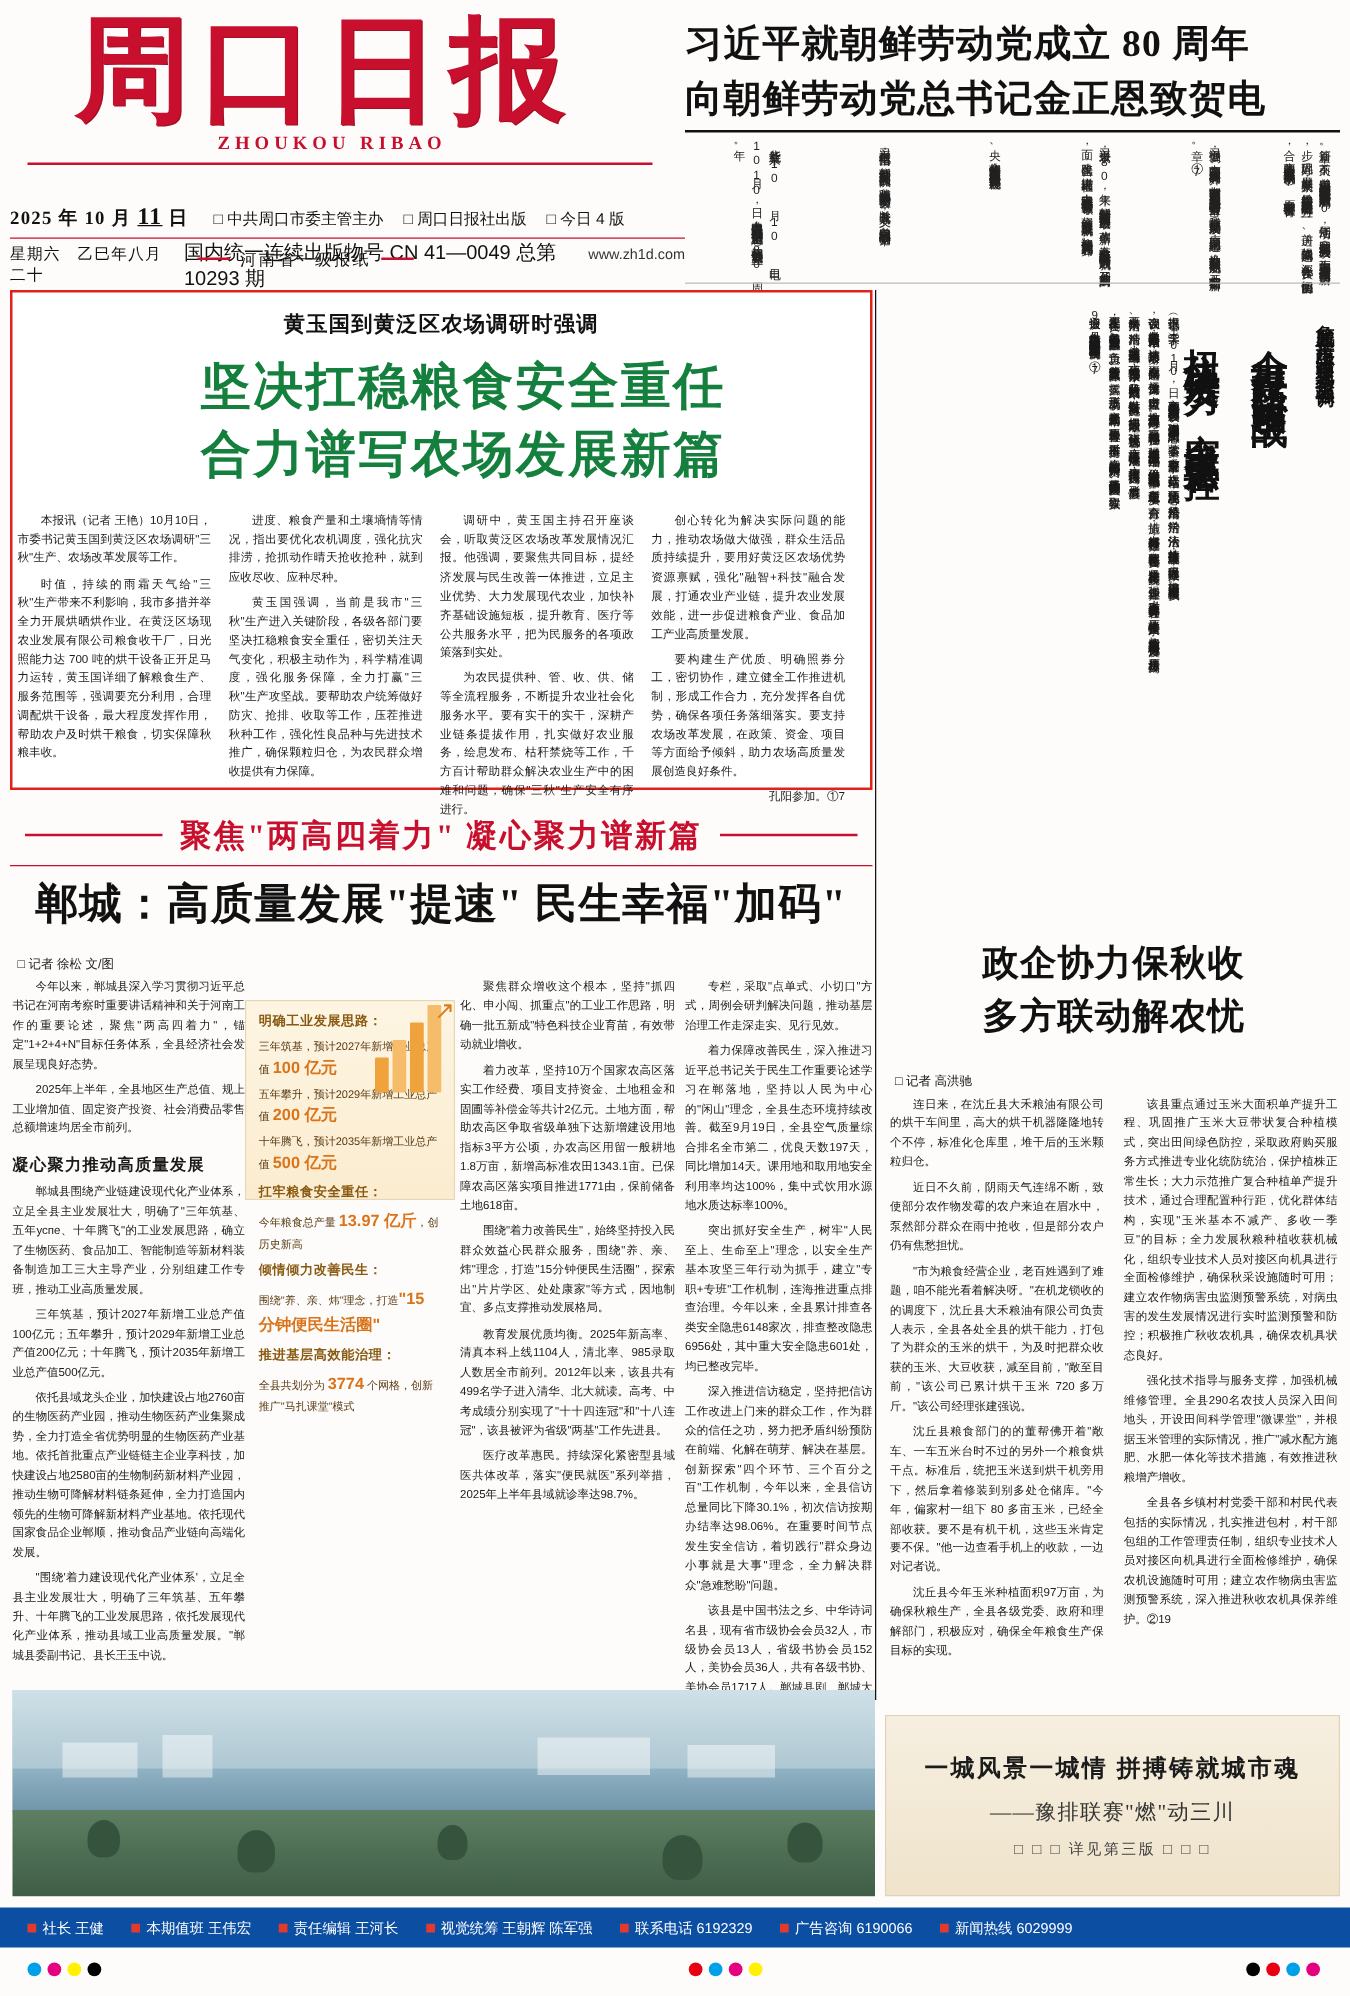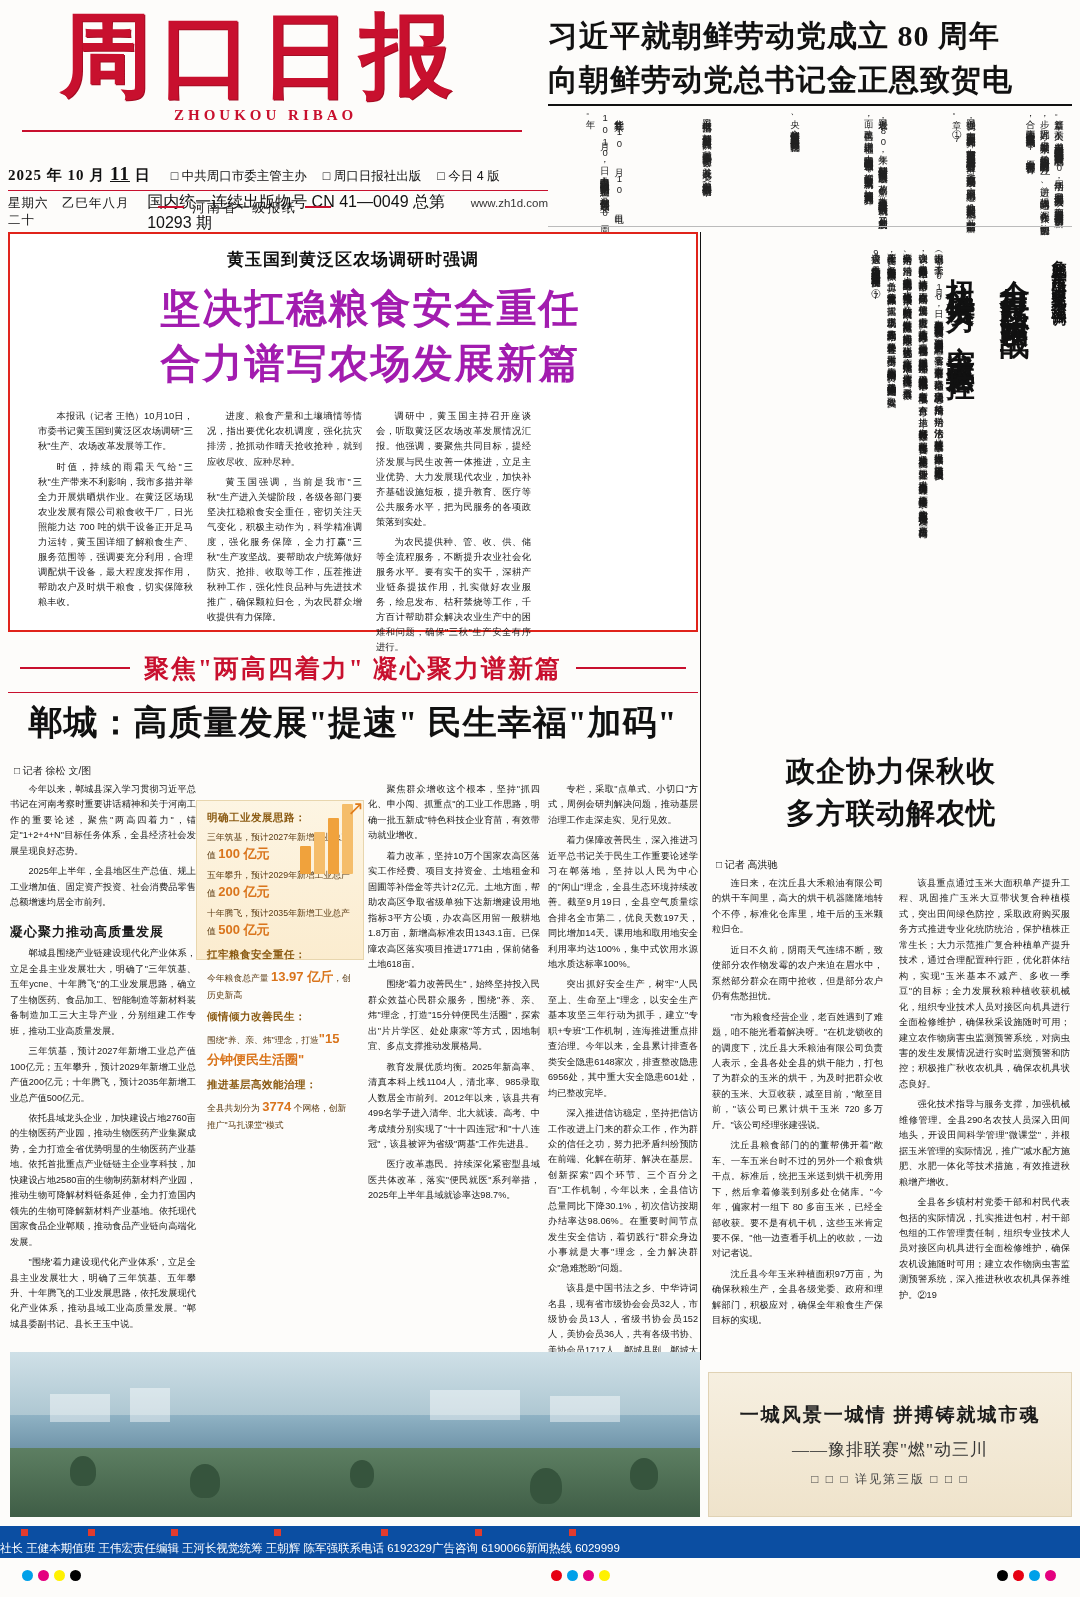--- a/index.html
+++ b/index.html
@@ -62,24 +62,24 @@
   .lead{
     position:absolute;left:8px;top:232px;width:690px;height:400px;
     border:2px solid #e0231a;box-sizing:border-box;background:#fff;
   }
   .lead .kicker{
     text-align:center;margin-top:14px;font-size:17px;font-weight:bold;letter-spacing:1px;
     font-family:"Liberation Serif", serif;
   }
   .lead .h1{
     text-align:center;font-family:"Liberation Serif", serif;font-weight:bold;
-    font-size:40px;line-height:1.38;letter-spacing:2px;margin-top:10px;color:#a21caf;padding-left:35px;
+    font-size:40px;line-height:1.38;letter-spacing:2px;margin-top:10px;color:#15803d;padding-left:35px;
   }
   .lead .body{
-    margin:18px 16px 0 28px;display:flex;gap:14px;font-size:9.3px;line-height:1.62;
+    margin:18px 16px 0 4px;display:flex;gap:14px;font-size:9.3px;line-height:1.62;
     color:#1a1a1a;text-align:justify;
   }
   .lead .body .c{width:155px;}
   .lead .body .c p{margin:0 0 5px 0;text-indent:2em;}
   .lead .sig{text-align:right;font-size:9.3px;margin-top:4px;}
 
   
   .vert-wrap{position:absolute;left:706px;top:238px;width:366px;height:500px;}
   .vert-divider{position:absolute;left:700px;top:232px;width:1px;height:508px;background:#111;}
   .v-title-zhan{
@@ -191,21 +191,21 @@
   }
   .promo .t1{font-family:"Liberation Serif",serif;font-weight:bold;font-size:19px;letter-spacing:2px;color:#1b1b1b;}
   .promo .t2{font-family:"Liberation Serif",serif;font-size:17px;letter-spacing:1px;color:#333;}
   .promo .t3{font-size:12px;letter-spacing:2px;color:#444;}
 
   
   .footer{
     position:absolute;left:0;top:1526px;width:1080px;height:32px;background:#0b4ea2;
     display:flex;align-items:center;color:#fff;font-size:11.5px;
   }
-  .footer .item{display:flex;align-items:center;gap:5px;white-space:nowrap;flex-direction:column;}
+  .footer .item{display:flex;align-items:center;gap:5px;margin-left:22px;white-space:nowrap;}
   .footer .sq{width:7px;height:7px;background:#fff;display:inline-block;}
   .footer .sq.r{background:#e23b2e;}
   .dots{position:absolute;left:0;top:1562px;width:1080px;height:26px;display:flex;align-items:center;}
   .dots .grp{display:flex;gap:5px;margin-left:22px;}
   .dots .d{width:11px;height:11px;border-radius:50%;}
   .dots .grp.mid{margin-left:470px;}
   .dots .grp.right{margin-left:auto;margin-right:24px;}
 </style>
 </head>
 <body>
@@ -269,20 +269,25 @@
         <p>本报讯（记者 王艳）10月10日，市委书记黄玉国到黄泛区农场调研"三秋"生产、农场改革发展等工作。</p>
         <p>时值，持续的雨霜天气给"三秋"生产带来不利影响，我市多措并举全力开展烘晒烘作业。在黄泛区场现农业发展有限公司粮食收干厂，日光照能力达 700 吨的烘干设备正开足马力运转，黄玉国详细了解粮食生产、服务范围等，强调要充分利用，合理调配烘干设备，最大程度发挥作用，帮助农户及时烘干粮食，切实保障秋粮丰收。</p>
       </div>
       <div class="c">
         <p>进度、粮食产量和土壤墒情等情况，指出要优化农机调度，强化抗灾排涝，抢抓动作晴天抢收抢种，就到应收尽收、应种尽种。</p>
         <p>黄玉国强调，当前是我市"三秋"生产进入关键阶段，各级各部门要坚决扛稳粮食安全重任，密切关注天气变化，积极主动作为，科学精准调度，强化服务保障，全力打赢"三秋"生产攻坚战。要帮助农户统筹做好防灾、抢排、收取等工作，压茬推进秋种工作，强化性良品种与先进技术推广，确保颗粒归仓，为农民群众增收提供有力保障。</p>
       </div>
       <div class="c">
         <p>调研中，黄玉国主持召开座谈会，听取黄泛区农场改革发展情况汇报。他强调，要聚焦共同目标，提经济发展与民生改善一体推进，立足主业优势、大力发展现代农业，加快补齐基础设施短板，提升教育、医疗等公共服务水平，把为民服务的各项政策落到实处。</p>
         <p>为农民提供种、管、收、供、储等全流程服务，不断提升农业社会化服务水平。要有实干的实干，深耕产业链条提拔作用，扎实做好农业服务，绘息发布、枯秆禁烧等工作，千方百计帮助群众解决农业生产中的困难和问题，确保"三秋"生产安全有序进行。</p>
+      </div>
+      <div class="c">
+        <p>创心转化为解决实际问题的能力，推动农场做大做强，群众生活品质持续提升，要用好黄泛区农场优势资源禀赋，强化"融智+科技"融合发展，打通农业产业链，提升农业发展效能，进一步促进粮食产业、食品加工产业高质量发展。</p>
+        <p>要构建生产优质、明确照券分工，密切协作，建立健全工作推进机制，形成工作合力，充分发挥各自优势，确保各项任务落细落实。要支持农场改革发展，在政策、资金、项目等方面给予倾斜，助力农场高质量发展创造良好条件。</p>
+        <div class="sig">孔阳参加。①7</div>
       </div>
     </div>
   </div>
 
   <div class="vert-divider"></div>
   <div class="vert-wrap">
     <div class="v-title-zhan">詹鹏在全市污染防治攻坚视频会议上强调</div>
     <div class="v-title-big">全力打好污染防治攻坚战</div>
     <div class="v-title-big" style="right:90px;">扭住关键发力 突出重点管控</div>
     <div class="v-body">

